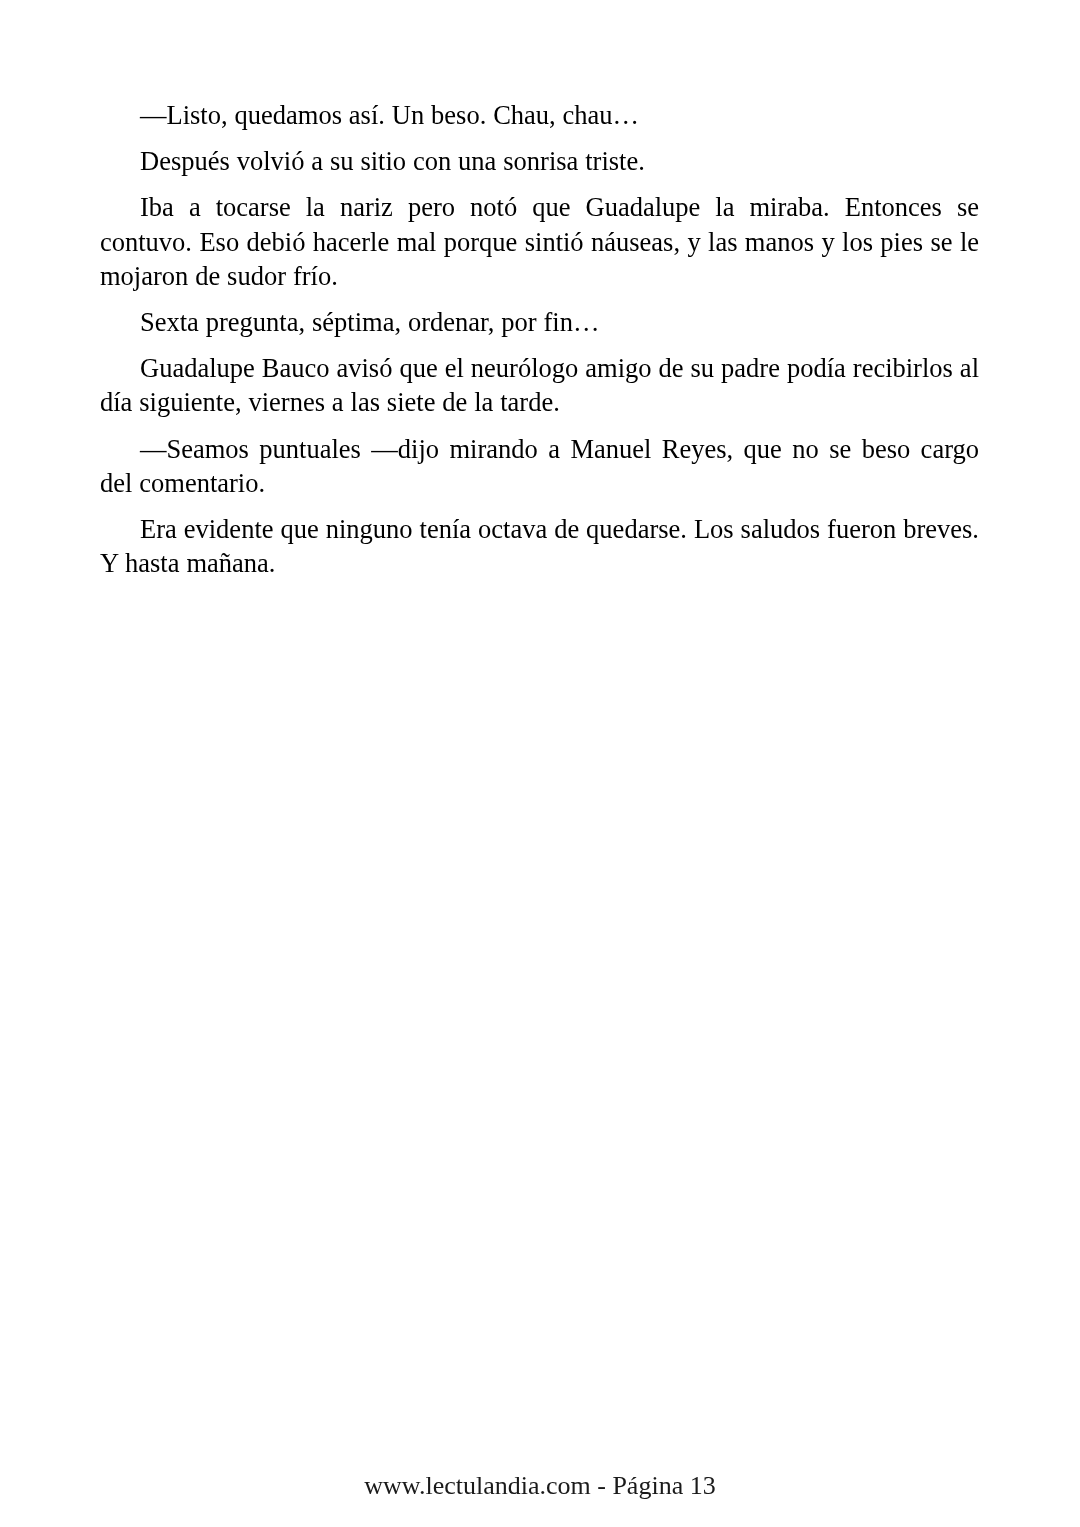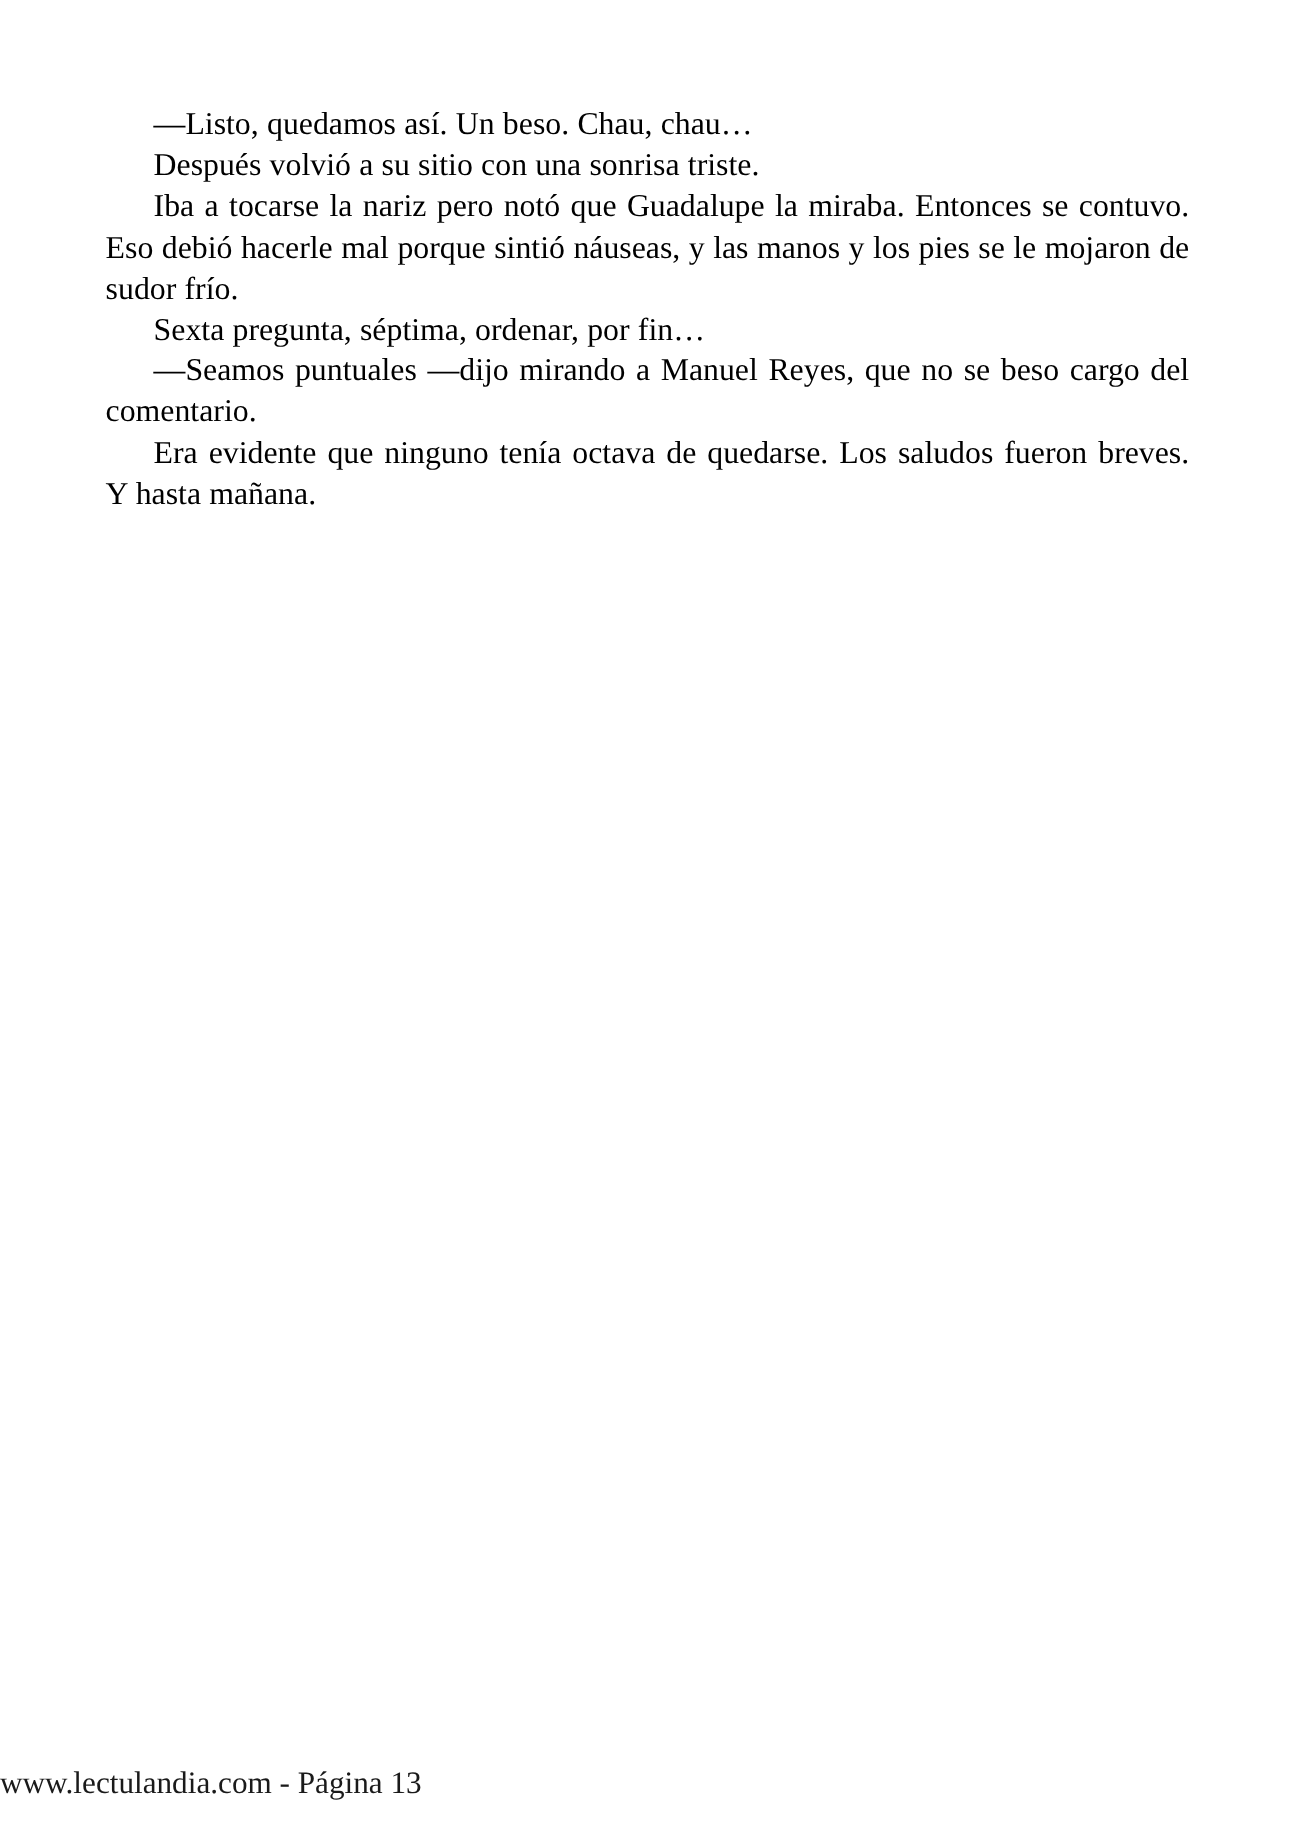--- a/index.html
+++ b/index.html
@@ -28,56 +28,57 @@
   }
 
   .text-block {
     position: absolute;
     left: 88px;
     top: 86px;
     width: 903px;
   }
 
   .para {
-    margin: 0;
+    margin: 12px;
     padding: 0;
     font-size: 26.5px;
     line-height: 34.2px;
     text-align: justify;
     text-justify: inter-word;
     text-indent: 40px;
     hyphens: none;
     word-spacing: 0.01em;
   }
 
   .para:last-child {
     text-align-last: left;
   }
 
   .footer {
     position: absolute;
     left: 0;
     top: 1470px;
     width: 1080px;
-    text-align: left;
+    text-align: center;
     font-size: 26px;
     line-height: 32px;
     color: #1a1a1a;
     font-family: "Liberation Serif", "DejaVu Serif", serif;
   }
 </style>
 </head>
 <body>
 
 <div class="page">
 
   <div class="text-block">
     <p class="para">—Listo, quedamos así. Un beso. Chau, chau…</p>
     <p class="para">Después volvió a su sitio con una sonrisa triste.</p>
     <p class="para">Iba a tocarse la nariz pero notó que Guadalupe la miraba. Entonces se contuvo. Eso debió hacerle mal porque sintió náuseas, y las manos y los pies se le mojaron de sudor frío.</p>
     <p class="para">Sexta pregunta, séptima, ordenar, por fin…</p>
+    <p class="para">Guadalupe Bauco avisó que el neurólogo amigo de su padre podía recibirlos al día siguiente, viernes a las siete de la tarde.</p>
     <p class="para">—Seamos puntuales —dijo mirando a Manuel Reyes, que no se beso cargo del comentario.</p>
     <p class="para">Era evidente que ninguno tenía octava de quedarse. Los saludos fueron breves. Y hasta mañana.</p>
   </div>
 
   <div class="footer">www.lectulandia.com - Página 13</div>
 
 </div>
 
 </body></html>

